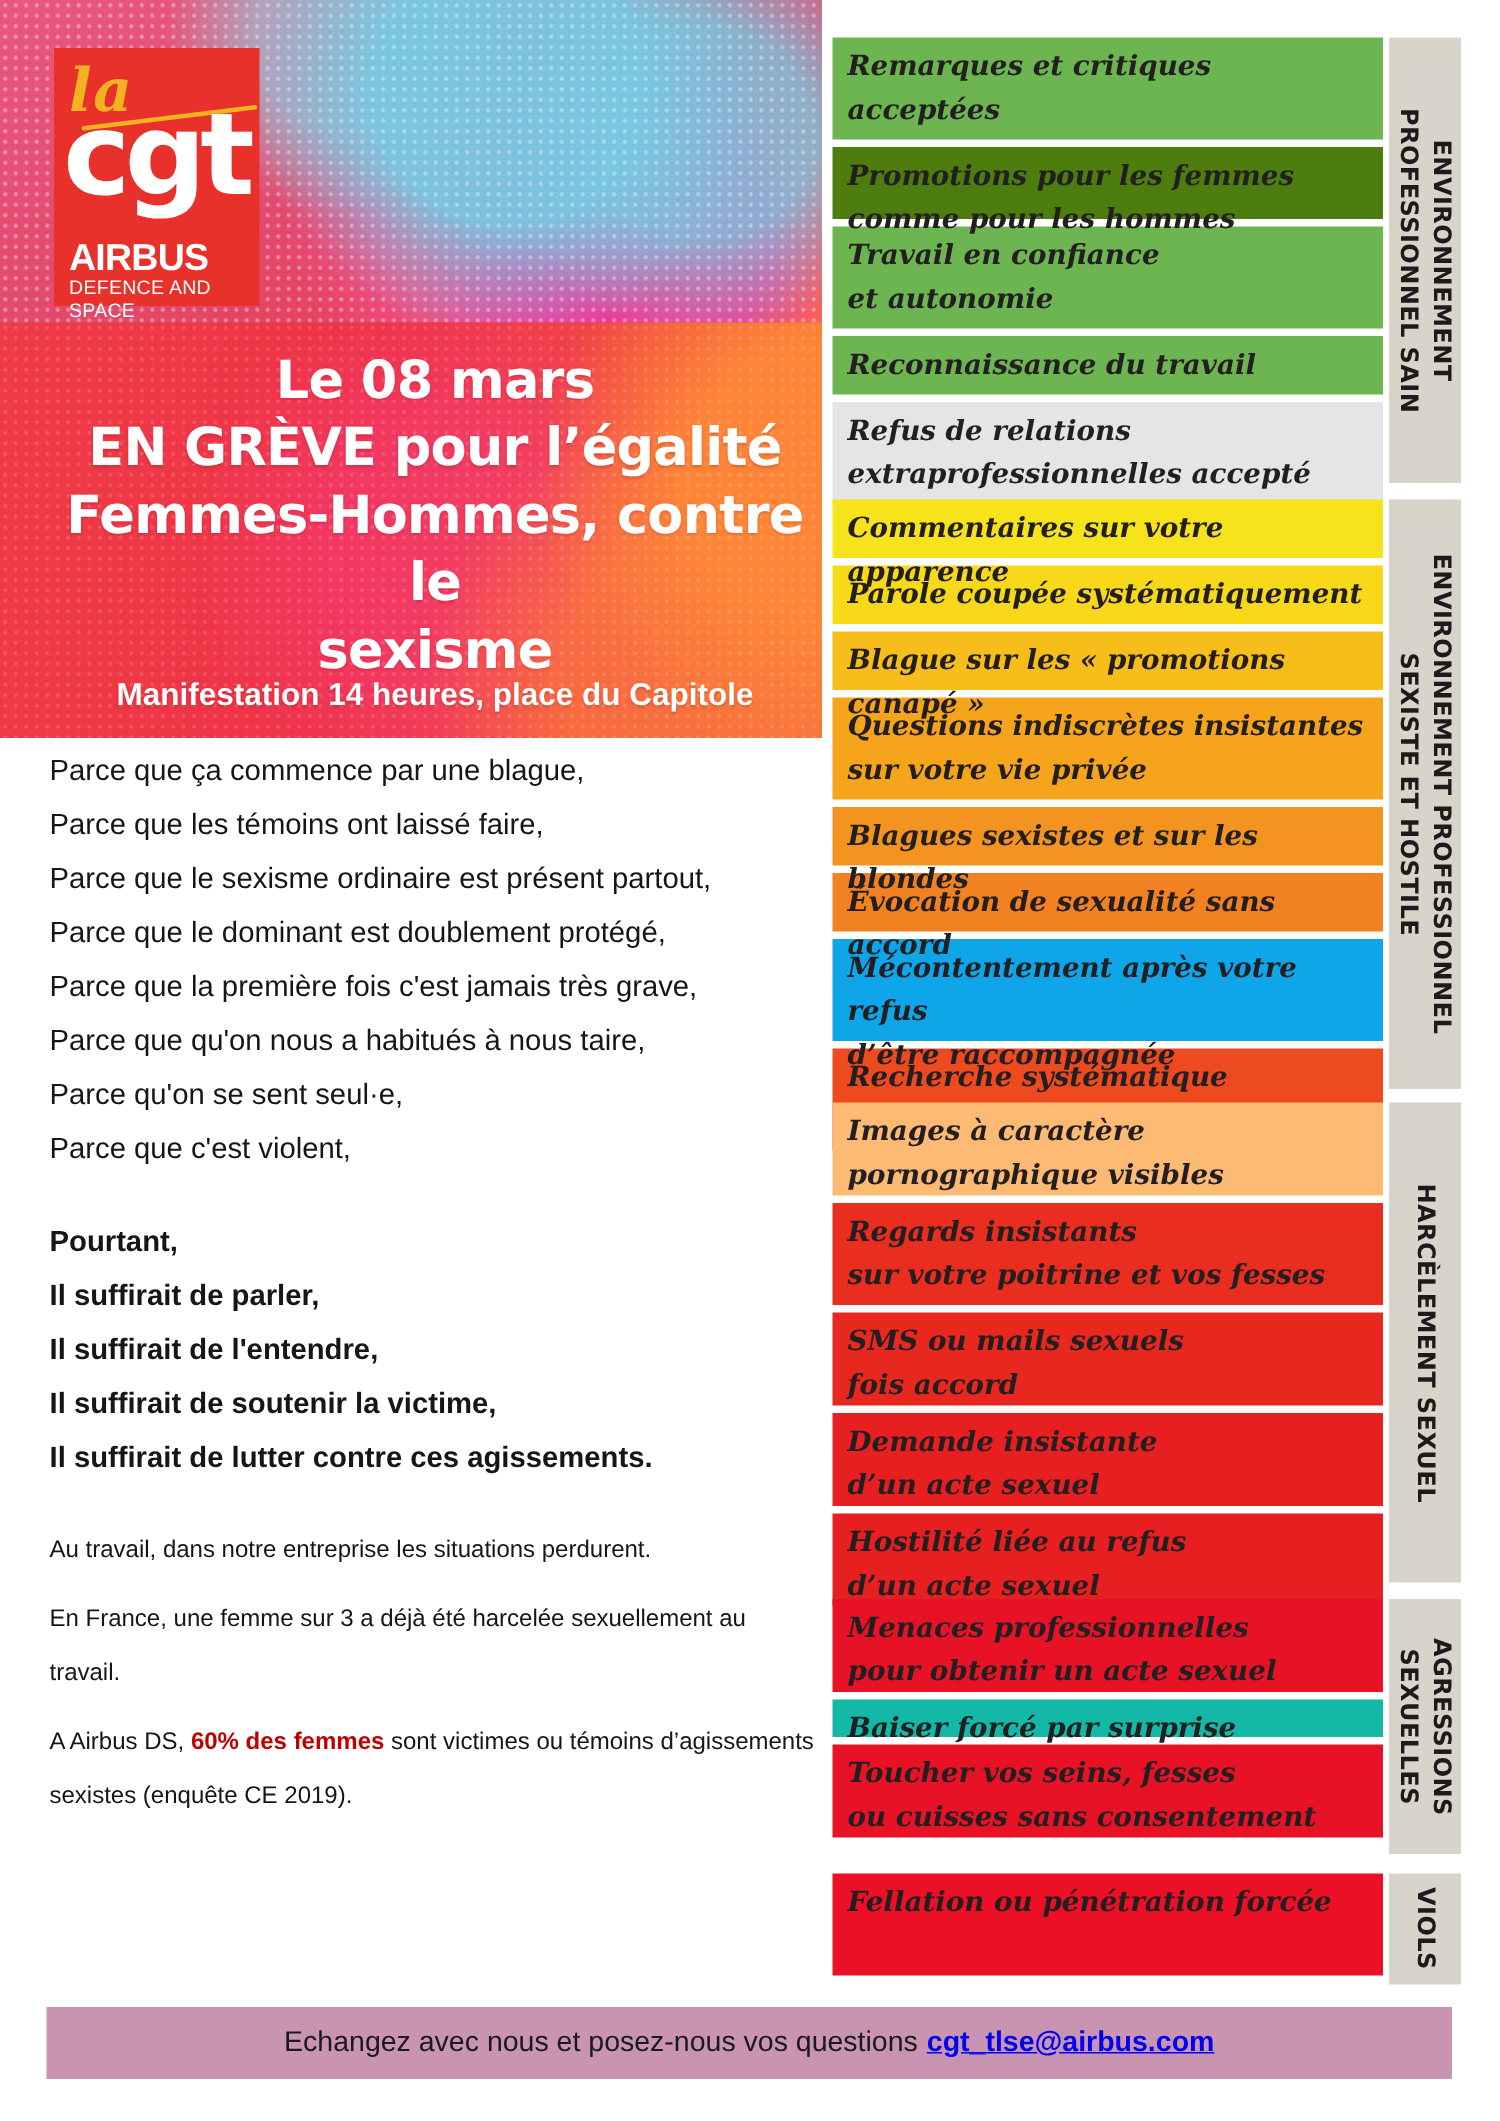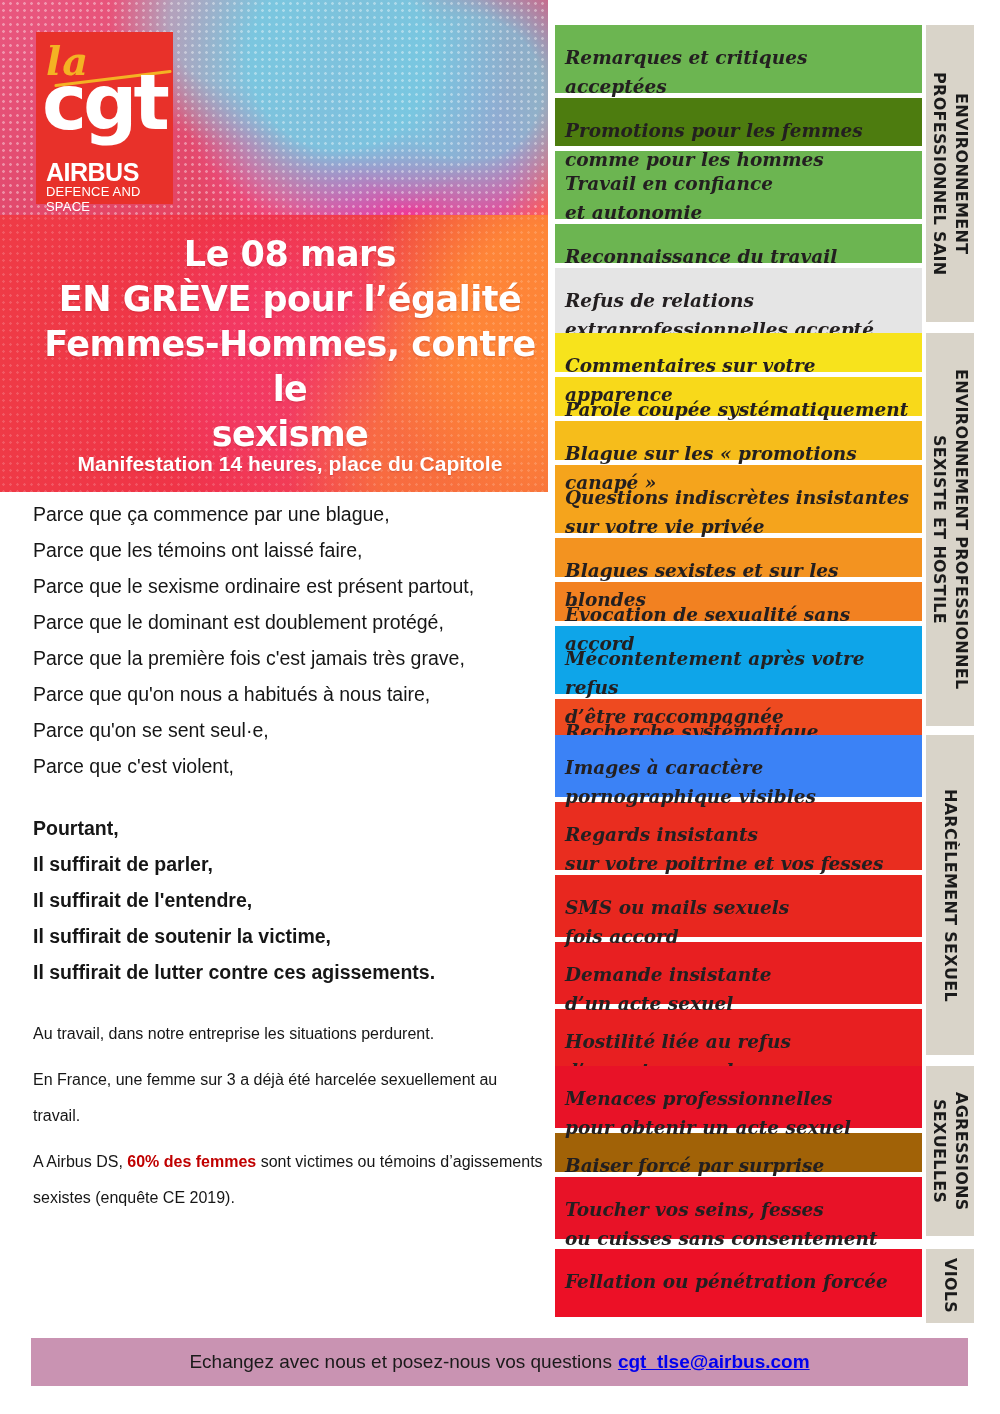--- a/index.html
+++ b/index.html
@@ -107,21 +107,21 @@
   #scale{
     position:absolute;left:548px;top:0px;width:452px;height:1330px;
   }
   .scale-group{position:absolute;left:0;width:452px;}
   .rows{position:absolute;left:7px;top:0;width:367px;}
   .row{
     color:#231f20;
     font-family:"DejaVu Serif",serif;
     font-style:italic;font-weight:700;
     font-size:18.5px;line-height:29px;
-    padding:18px 8px 6px 10px;
+    padding:5px 8px 6px 10px;
     margin-bottom:5px;
     box-sizing:border-box;
   }
   .catlabel{
     position:absolute;left:378px;top:0;width:48px;
     background:#d9d4c9;
     box-sizing:border-box;
     display:flex;align-items:center;justify-content:center;
   }
   .catlabel span{
@@ -259,21 +259,21 @@
           <div>d’être seul avec vous</div>
         </div>
       </div>
       <div class="catlabel" style="height: 393px;">
         <span>ENVIRONNEMENT PROFESSIONNEL
 SEXISTE ET HOSTILE</span>
       </div>
     </div>
     <div class="scale-group" style="top: 735px; height: 320px;">
       <div class="rows">
-        <div class="row" style="background: #3b82f6; height: 62px;">
+        <div class="row" style="background: #fdba74; height: 62px;">
           <div>Images à caractère</div>
           <div>pornographique visibles</div>
         </div>
         <div class="row" style="background: rgb(233, 45, 31); height: 68px;">
           <div>Regards insistants</div>
           <div>sur votre poitrine et vos fesses</div>
         </div>
         <div class="row" style="background: rgb(232, 39, 31); height: 62px;">
           <div>SMS ou mails sexuels</div>
           <div>fois accord</div>
@@ -290,21 +290,21 @@
       <div class="catlabel" style="height: 320px;">
         <span>HARCÈLEMENT SEXUEL</span>
       </div>
     </div>
     <div class="scale-group" style="top: 1066px; height: 170px;">
       <div class="rows">
         <div class="row" style="background: rgb(232, 18, 39); height: 62px;">
           <div>Menaces professionnelles</div>
           <div> pour obtenir un acte sexuel</div>
         </div>
-        <div class="row" style="background: #a16207; height: 39px;">
+        <div class="row" style="background: #14b8a6; height: 25px;">
           <div>Baiser forcé par surprise</div>
         </div>
         <div class="row" style="background: rgb(232, 18, 39); height: 62px;">
           <div>Toucher vos seins, fesses</div>
           <div>ou cuisses sans consentement</div>
         </div>
       </div>
       <div class="catlabel" style="height: 170px;">
         <span>AGRESSIONS
 SEXUELLES</span>

